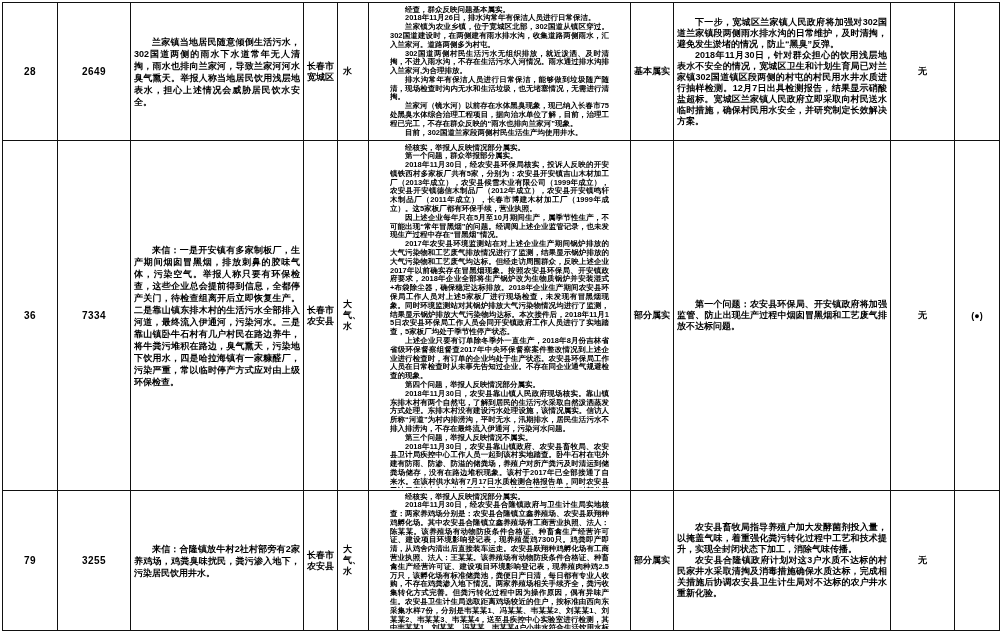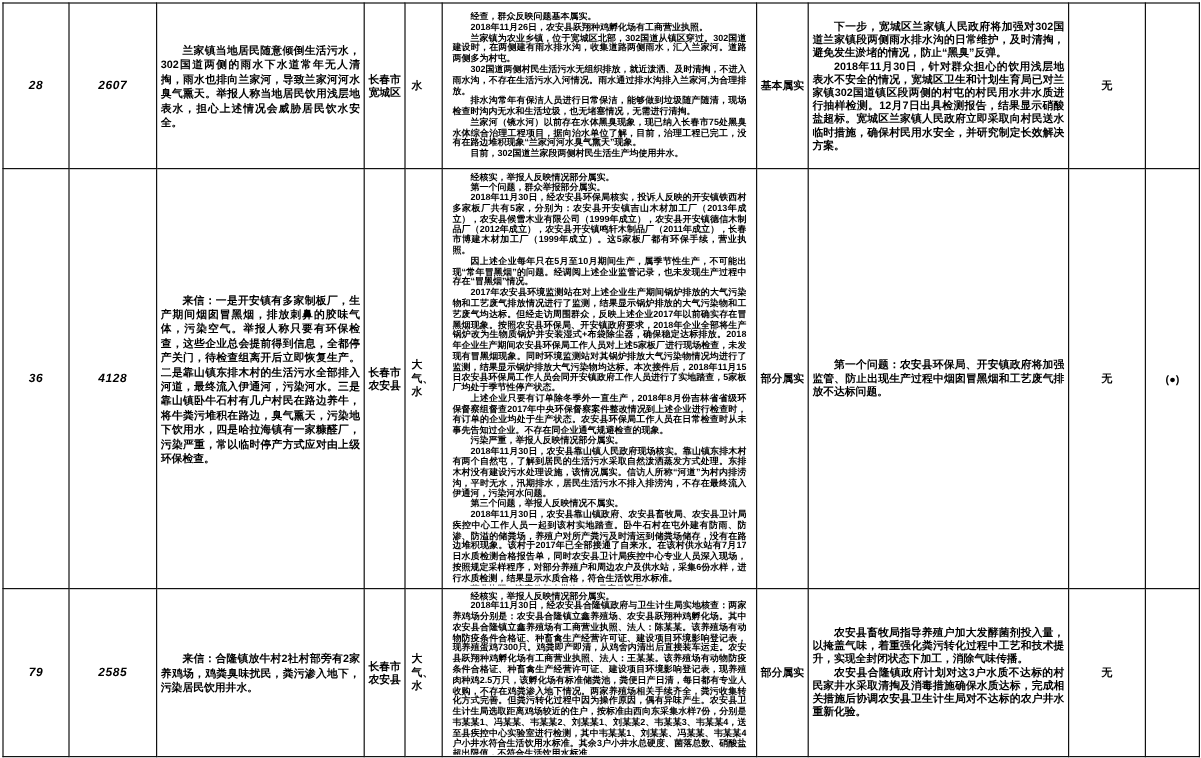--- a/index.html
+++ b/index.html
@@ -2,24 +2,24 @@
 <html><head>
 <meta charset="utf-8">
 <style>
   html,body{margin:0;padding:0;background:#fff;}
   body{width:1001px;height:632px;overflow:hidden;
        font-family:"Liberation Sans","DejaVu Sans",sans-serif;color:#000;}
   table.doc{border-collapse:collapse;table-layout:fixed;width:997px;margin:2px;}
   td{border:1px solid #111;vertical-align:middle;overflow:hidden;
      padding:11px 3px;font-weight:700;}
   .center{text-align:center;}
-  .c-seq,.c-case{font-size:10px;letter-spacing:.5px;font-style:italic;}
+  .c-seq,.c-case{font-size:10px;letter-spacing:.5px;}
   .c-complaint{font-size:9px;line-height:12px;}
   .c-loc,.c-type{font-size:9px;line-height:11px;padding:1px 2px;}
-  .c-invest{font-size:7.5px;line-height:8.8px;padding:1px 8px;}
+  .c-invest{font-size:7.5px;line-height:8.8px;padding:1px 21px;}
   .c-verdict{font-size:9px;line-height:11px;padding:1px 2px;}
   .c-measures{font-size:9px;line-height:11px;}
   .c-account,.c-remark{font-size:9px;}
   .para{margin:0;text-indent:2em;text-align:justify;word-break:break-all;}
   .cellbox{overflow:hidden;}
   .h1{max-height:132px;} .h2{max-height:344px;} .h3{max-height:136px;}
   .locbox{width:28px;margin:0 auto;text-align:center;}
   .typebox{width:20px;margin:0 auto;text-align:left;}
 </style>
 </head>
@@ -35,96 +35,96 @@
       <col style="width:262px">
     <col style="width:43px">
       <col style="width:217px">
       <col style="width:64px">
     <col style="width:45px">
   </colgroup>
 
   <tbody>
       <tr style="height:138px">
     <td class="center c-seq">28</td>
-    <td class="center c-case">2607</td>
+    <td class="center c-case">2649</td>
     <td class="c-complaint">
           <div class="cellbox h1">
             <p class="para">兰家镇当地居民随意倾倒生活污水，302国道两侧的雨水下水道常年无人清掏，雨水也排向兰家河，导致兰家河河水臭气熏天。举报人称当地居民饮用浅层地表水，担心上述情况会威胁居民饮水安全。</p>
           </div>
         </td>
     <td class="center c-loc">
           <div class="locbox">长春市宽城区</div>
         </td>
     <td class="center c-type">
           <div class="typebox">水</div>
         </td>
     <td class="c-invest">
           <div class="cellbox h1">
             <p class="para">经查，群众反映问题基本属实。</p>
-            <p class="para">2018年11月26日，农安县跃翔种鸡孵化场有工商营业执照。</p>
+            <p class="para">2018年11月26日，排水沟常年有保洁人员进行日常保洁。</p>
             <p class="para">兰家镇为农业乡镇，位于宽城区北部，302国道从镇区穿过。302国道建设时，在两侧建有雨水排水沟，收集道路两侧雨水，汇入兰家河。道路两侧多为村屯。</p>
             <p class="para">302国道两侧村民生活污水无组织排放，就近泼洒、及时清掏，不进入雨水沟，不存在生活污水入河情况。雨水通过排水沟排入兰家河,为合理排放。</p>
             <p class="para">排水沟常年有保洁人员进行日常保洁，能够做到垃圾随产随清，现场检查时沟内无水和生活垃圾，也无堵塞情况，无需进行清掏。</p>
-            <p class="para">兰家河（镜水河）以前存在水体黑臭现象，现已纳入长春市75处黑臭水体综合治理工程项目，据向治水单位了解，目前，治理工程已完工，没有在路边堆积现象“兰家河河水臭气熏天”现象。</p>
+            <p class="para">兰家河（镜水河）以前存在水体黑臭现象，现已纳入长春市75处黑臭水体综合治理工程项目，据向治水单位了解，目前，治理工程已完工，不存在群众反映的“雨水也排向兰家河”现象。</p>
             <p class="para">目前，302国道兰家段两侧村民生活生产均使用井水。</p>
           </div>
         </td>
     <td class="center c-verdict">基本属实</td>
     <td class="c-measures">
           <div class="cellbox h1">
             <p class="para">下一步，宽城区兰家镇人民政府将加强对302国道兰家镇段两侧雨水排水沟的日常维护，及时清掏，避免发生淤堵的情况，防止“黑臭”反弹。</p>
             <p class="para">2018年11月30日，针对群众担心的饮用浅层地表水不安全的情况，宽城区卫生和计划生育局已对兰家镇302国道镇区段两侧的村屯的村民用水井水质进行抽样检测。12月7日出具检测报告，结果显示硝酸盐超标。宽城区兰家镇人民政府立即采取向村民送水临时措施，确保村民用水安全，并研究制定长效解决方案。</p>
           </div>
         </td>
     <td class="center c-account">无</td>
     <td class="center c-remark"></td>
   </tr>
 
   <tr style="height:350px">
     <td class="center c-seq">36</td>
-    <td class="center c-case">4128</td>
+    <td class="center c-case">7334</td>
     <td class="c-complaint">
           <div class="cellbox h2">
             <p class="para">来信：一是开安镇有多家制板厂，生产期间烟囱冒黑烟，排放刺鼻的胶味气体，污染空气。举报人称只要有环保检查，这些企业总会提前得到信息，全都停产关门，待检查组离开后立即恢复生产。二是靠山镇东排木村的生活污水全部排入河道，最终流入伊通河，污染河水。三是靠山镇卧牛石村有几户村民在路边养牛，将牛粪污堆积在路边，臭气熏天，污染地下饮用水，四是哈拉海镇有一家糠醛厂，污染严重，常以临时停产方式应对由上级环保检查。</p>
           </div>
         </td>
     <td class="center c-loc">
           <div class="locbox">长春市农安县</div>
         </td>
     <td class="center c-type">
           <div class="typebox">大气、水</div>
         </td>
     <td class="c-invest">
           <div class="cellbox h2">
             <p class="para">经核实，举报人反映情况部分属实。</p>
             <p class="para">第一个问题，群众举报部分属实。</p>
             <p class="para">2018年11月30日，经农安县环保局核实，投诉人反映的开安镇铁西村多家板厂共有5家，分别为：农安县开安镇吉山木材加工厂（2013年成立），农安县候雪木业有限公司（1999年成立），农安县开安镇德信木制品厂（2012年成立），农安县开安镇鸣轩木制品厂（2011年成立），长春市博建木材加工厂（1999年成立）。这5家板厂都有环保手续，营业执照。</p>
             <p class="para">因上述企业每年只在5月至10月期间生产，属季节性生产，不可能出现“常年冒黑烟”的问题。经调阅上述企业监管记录，也未发现生产过程中存在“冒黑烟”情况。</p>
             <p class="para">2017年农安县环境监测站在对上述企业生产期间锅炉排放的大气污染物和工艺废气排放情况进行了监测，结果显示锅炉排放的大气污染物和工艺废气均达标。但经走访周围群众，反映上述企业2017年以前确实存在冒黑烟现象。按照农安县环保局、开安镇政府要求，2018年企业全部将生产锅炉改为生物质锅炉并安装湿式+布袋除尘器，确保稳定达标排放。2018年企业生产期间农安县环保局工作人员对上述5家板厂进行现场检查，未发现有冒黑烟现象。同时环境监测站对其锅炉排放大气污染物情况均进行了监测，结果显示锅炉排放大气污染物均达标。本次接件后，2018年11月15日农安县环保局工作人员会同开安镇政府工作人员进行了实地踏查，5家板厂均处于季节性停产状态。</p>
             <p class="para">上述企业只要有订单除冬季外一直生产，2018年8月份吉林省省级环保督察组督查2017年中央环保督察案件整改情况到上述企业进行检查时，有订单的企业均处于生产状态。农安县环保局工作人员在日常检查时从未事先告知过企业。不存在同企业通气规避检查的现象。</p>
-            <p class="para">污染严重，举报人反映情况部分属实。</p>
+            <p class="para">第四个问题，举报人反映情况部分属实。</p>
             <p class="para">2018年11月30日，农安县靠山镇人民政府现场核实。靠山镇东排木村有两个自然屯，了解到居民的生活污水采取自然泼洒蒸发方式处理。东排木村没有建设污水处理设施，该情况属实。信访人所称“河道”为村内排涝沟，平时无水，汛期排水，居民生活污水不排入排涝沟，不存在最终流入伊通河，污染河水问题。</p>
             <p class="para">第三个问题，举报人反映情况不属实。</p>
             <p class="para">2018年11月30日，农安县靠山镇政府、农安县畜牧局、农安县卫计局疾控中心工作人员一起到该村实地踏查。卧牛石村在屯外建有防雨、防渗、防溢的储粪场，养殖户对所产粪污及时清运到储粪场储存，没有在路边堆积现象。该村于2017年已全部接通了自来水。在该村供水站有7月17日水质检测合格报告单，同时农安县卫计局疾控中心专业人员深入现场，按照规定采样程序，对部分养殖户和周边农户及供水站，采集6份水样，进行水质检测，结果显示水质合格，符合生活饮用水标准。</p>
             <p class="para">营业执照，该案件与本批次4123号案件重复。</p>
           </div>
         </td>
     <td class="center c-verdict">部分属实</td>
     <td class="c-measures">
           <div class="cellbox h2">
             <p class="para">第一个问题：农安县环保局、开安镇政府将加强监管、防止出现生产过程中烟囱冒黑烟和工艺废气排放不达标问题。</p>
           </div>
         </td>
     <td class="center c-account">无</td>
     <td class="center c-remark">(●)</td>
   </tr>
 
   <tr style="height:140px">
     <td class="center c-seq">79</td>
-    <td class="center c-case">2585</td>
+    <td class="center c-case">3255</td>
     <td class="c-complaint">
           <div class="cellbox h3">
             <p class="para">来信：合隆镇放牛村2社村部旁有2家养鸡场，鸡粪臭味扰民，粪污渗入地下，污染居民饮用井水。</p>
           </div>
         </td>
     <td class="center c-loc">
           <div class="locbox">长春市农安县</div>
         </td>
     <td class="center c-type">
           <div class="typebox">大气、水</div>

